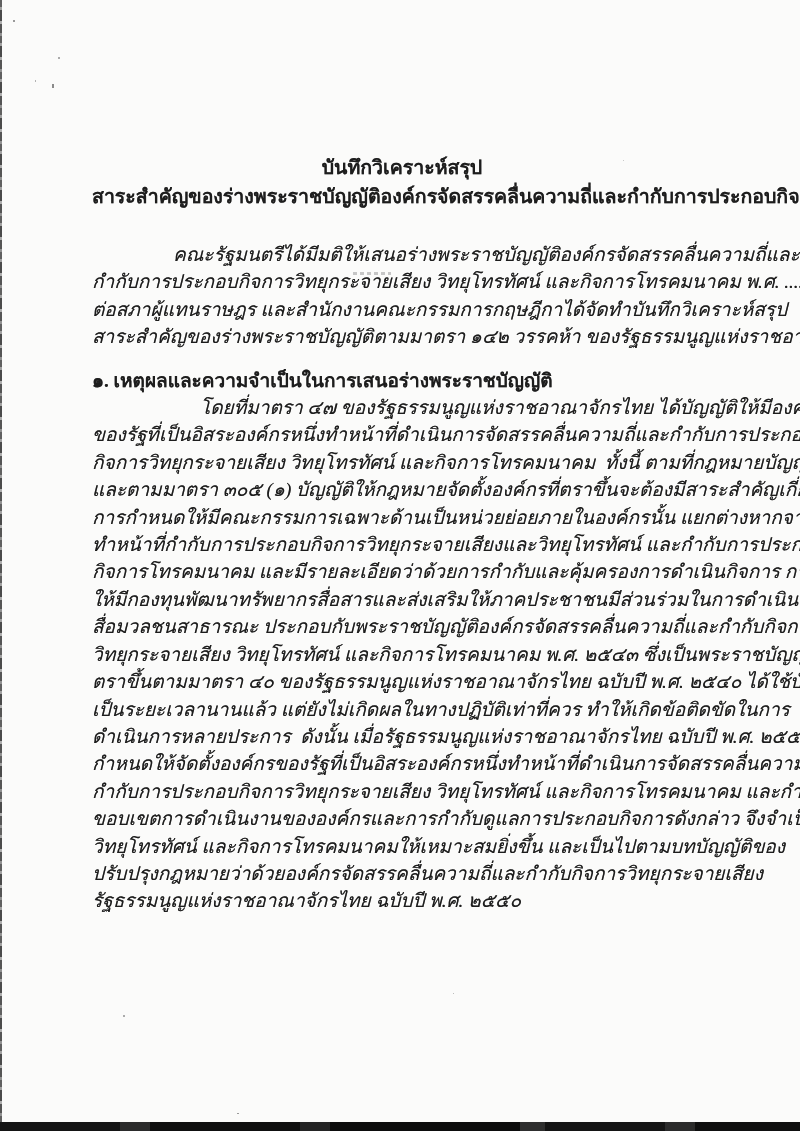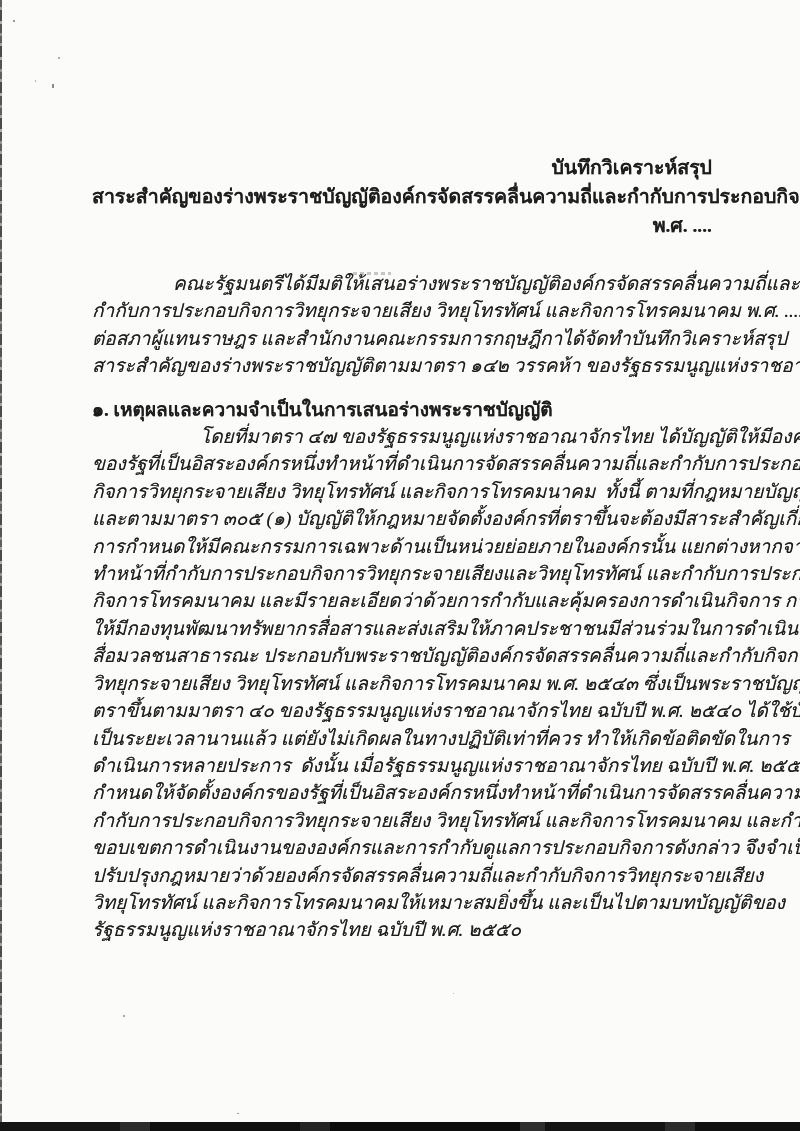--- a/index.html
+++ b/index.html
@@ -61,21 +61,21 @@
     text-shadow: 0 0 0.5px rgba(20,20,20,.55);
   }
   .line { white-space: pre; }
 
   .title-block {
     font-weight: bold;
     font-size: 19.5px;
     line-height: 29px;
     margin-bottom: 30px;
   }
-  .title-block .line { text-align: right; }
+  .title-block .line { text-align: center; }
 
   .paragraph {
     font-size: 19px;
     line-height: 27.4px;
     font-style: italic;
   }
   .section-heading {
     font-weight: bold;
     font-size: 19px;
     line-height: 27.4px;
@@ -98,21 +98,20 @@
   <div class="speck s5"></div>
   <div class="speck s6"></div>
   <div class="speck s7"></div>
   <div class="speck s8"></div>
 
   <div class="content">
 
     <div class="title-block">
         <div class="line">บันทึกวิเคราะห์สรุป</div>
         <div class="line">สาระสำคัญของร่างพระราชบัญญัติองค์กรจัดสรรคลื่นความถี่และกำกับการประกอบกิจการ</div>
-        <div class="line">พ.ศ. ....</div>
       </div>
 
     <div class="paragraph">
         <div class="line" style="padding-left: 81px;">คณะรัฐมนตรีได้มีมติให้เสนอร่างพระราชบัญญัติองค์กรจัดสรรคลื่นความถี่และ</div>
         <div class="line">กำกับการประกอบกิจการวิทยุกระจายเสียง วิทยุโทรทัศน์ และกิจการโทรคมนาคม พ.ศ. ....</div>
         <div class="line">ต่อสภาผู้แทนราษฎร และสำนักงานคณะกรรมการกฤษฎีกาได้จัดทำบันทึกวิเคราะห์สรุป</div>
         <div class="line">สาระสำคัญของร่างพระราชบัญญัติตามมาตรา ๑๔๒ วรรคห้า ของรัฐธรรมนูญแห่งราชอาณาจักร</div>
       </div>
 
     <div class="section-heading">๑. เหตุผลและความจำเป็นในการเสนอร่างพระราชบัญญัติ</div>
@@ -127,19 +126,19 @@
         <div class="line">กิจการโทรคมนาคม และมีรายละเอียดว่าด้วยการกำกับและคุ้มครองการดำเนินกิจการ การจัด</div>
         <div class="line">ให้มีกองทุนพัฒนาทรัพยากรสื่อสารและส่งเสริมให้ภาคประชาชนมีส่วนร่วมในการดำเนินการ</div>
         <div class="line">สื่อมวลชนสาธารณะ ประกอบกับพระราชบัญญัติองค์กรจัดสรรคลื่นความถี่และกำกับกิจการ</div>
         <div class="line">วิทยุกระจายเสียง วิทยุโทรทัศน์ และกิจการโทรคมนาคม พ.ศ. ๒๕๔๓ ซึ่งเป็นพระราชบัญญัติที่</div>
         <div class="line">ตราขึ้นตามมาตรา ๔๐ ของรัฐธรรมนูญแห่งราชอาณาจักรไทย ฉบับปี พ.ศ. ๒๕๔๐ ได้ใช้บังคับมา</div>
         <div class="line">เป็นระยะเวลานานแล้ว แต่ยังไม่เกิดผลในทางปฏิบัติเท่าที่ควร ทำให้เกิดข้อติดขัดในการ</div>
         <div class="line">ดำเนินการหลายประการ  ดังนั้น เมื่อรัฐธรรมนูญแห่งราชอาณาจักรไทย ฉบับปี พ.ศ. ๒๕๕๐</div>
         <div class="line">กำหนดให้จัดตั้งองค์กรของรัฐที่เป็นอิสระองค์กรหนึ่งทำหน้าที่ดำเนินการจัดสรรคลื่นความถี่และ</div>
         <div class="line">กำกับการประกอบกิจการวิทยุกระจายเสียง วิทยุโทรทัศน์ และกิจการโทรคมนาคม และกำหนด</div>
         <div class="line">ขอบเขตการดำเนินงานขององค์กรและการกำกับดูแลการประกอบกิจการดังกล่าว จึงจำเป็นต้อง</div>
+        <div class="line">วิทยุโทรทัศน์ และกิจการโทรคมนาคมให้เหมาะสมยิ่งขึ้น และเป็นไปตามบทบัญญัติของ</div>
         <div class="line">ปรับปรุงกฎหมายว่าด้วยองค์กรจัดสรรคลื่นความถี่และกำกับกิจการวิทยุกระจายเสียง</div>
-        <div class="line">วิทยุโทรทัศน์ และกิจการโทรคมนาคมให้เหมาะสมยิ่งขึ้น และเป็นไปตามบทบัญญัติของ</div>
         <div class="line">รัฐธรรมนูญแห่งราชอาณาจักรไทย ฉบับปี พ.ศ. ๒๕๕๐</div>
       </div>
 
   </div>
 </div>
 
 </body></html>

